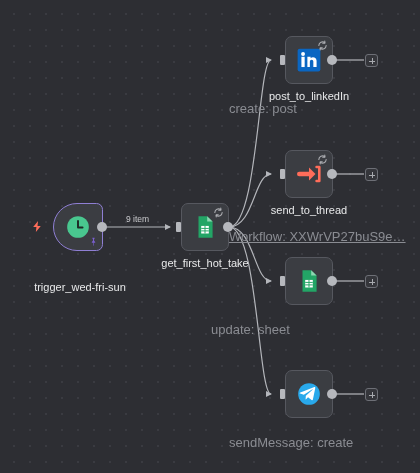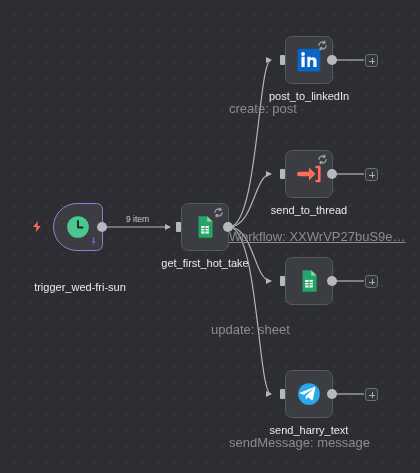--- a/index.html
+++ b/index.html
@@ -261,17 +261,16 @@
       <circle cx="12" cy="12" r="10" fill="#29a9eb"></circle>
       <path d="M17.6 7.3 L15.6 17 c-0.15 0.7 -0.6 0.85 -1.2 0.53
                l-3.3 -2.43 l-1.6 1.54 c-0.18 0.18 -0.33 0.33 -0.67 0.33
                l0.24 -3.4 l6.2 -5.6 c0.27 -0.24 -0.06 -0.37 -0.42 -0.13
                L7.2 12.6 l-3.3 -1.03 c-0.72 -0.23 -0.73 -0.72 0.15 -1.07
                l12.9 -4.97 c0.6 -0.22 1.12 0.14 0.65 1.77 z" fill="#ffffff"></path>
     </svg>
     <span class="port-in"></span>
     <span class="port-out"></span>
   </div>
-  <div class="label" style="left:229px; top:424px; width:160px;">send_harry_text</div>
-  <div class="sublabel" style="left:229px; top:437px; width:160px;">sendMessage: message</div>
+  <div class="sublabel" style="left:229px; top:437px; width:160px;">sendMessage: create</div>
   <div class="add-btn" style="left:365px; top:388px;"></div>
 
 </div>
 
 </body></html>

